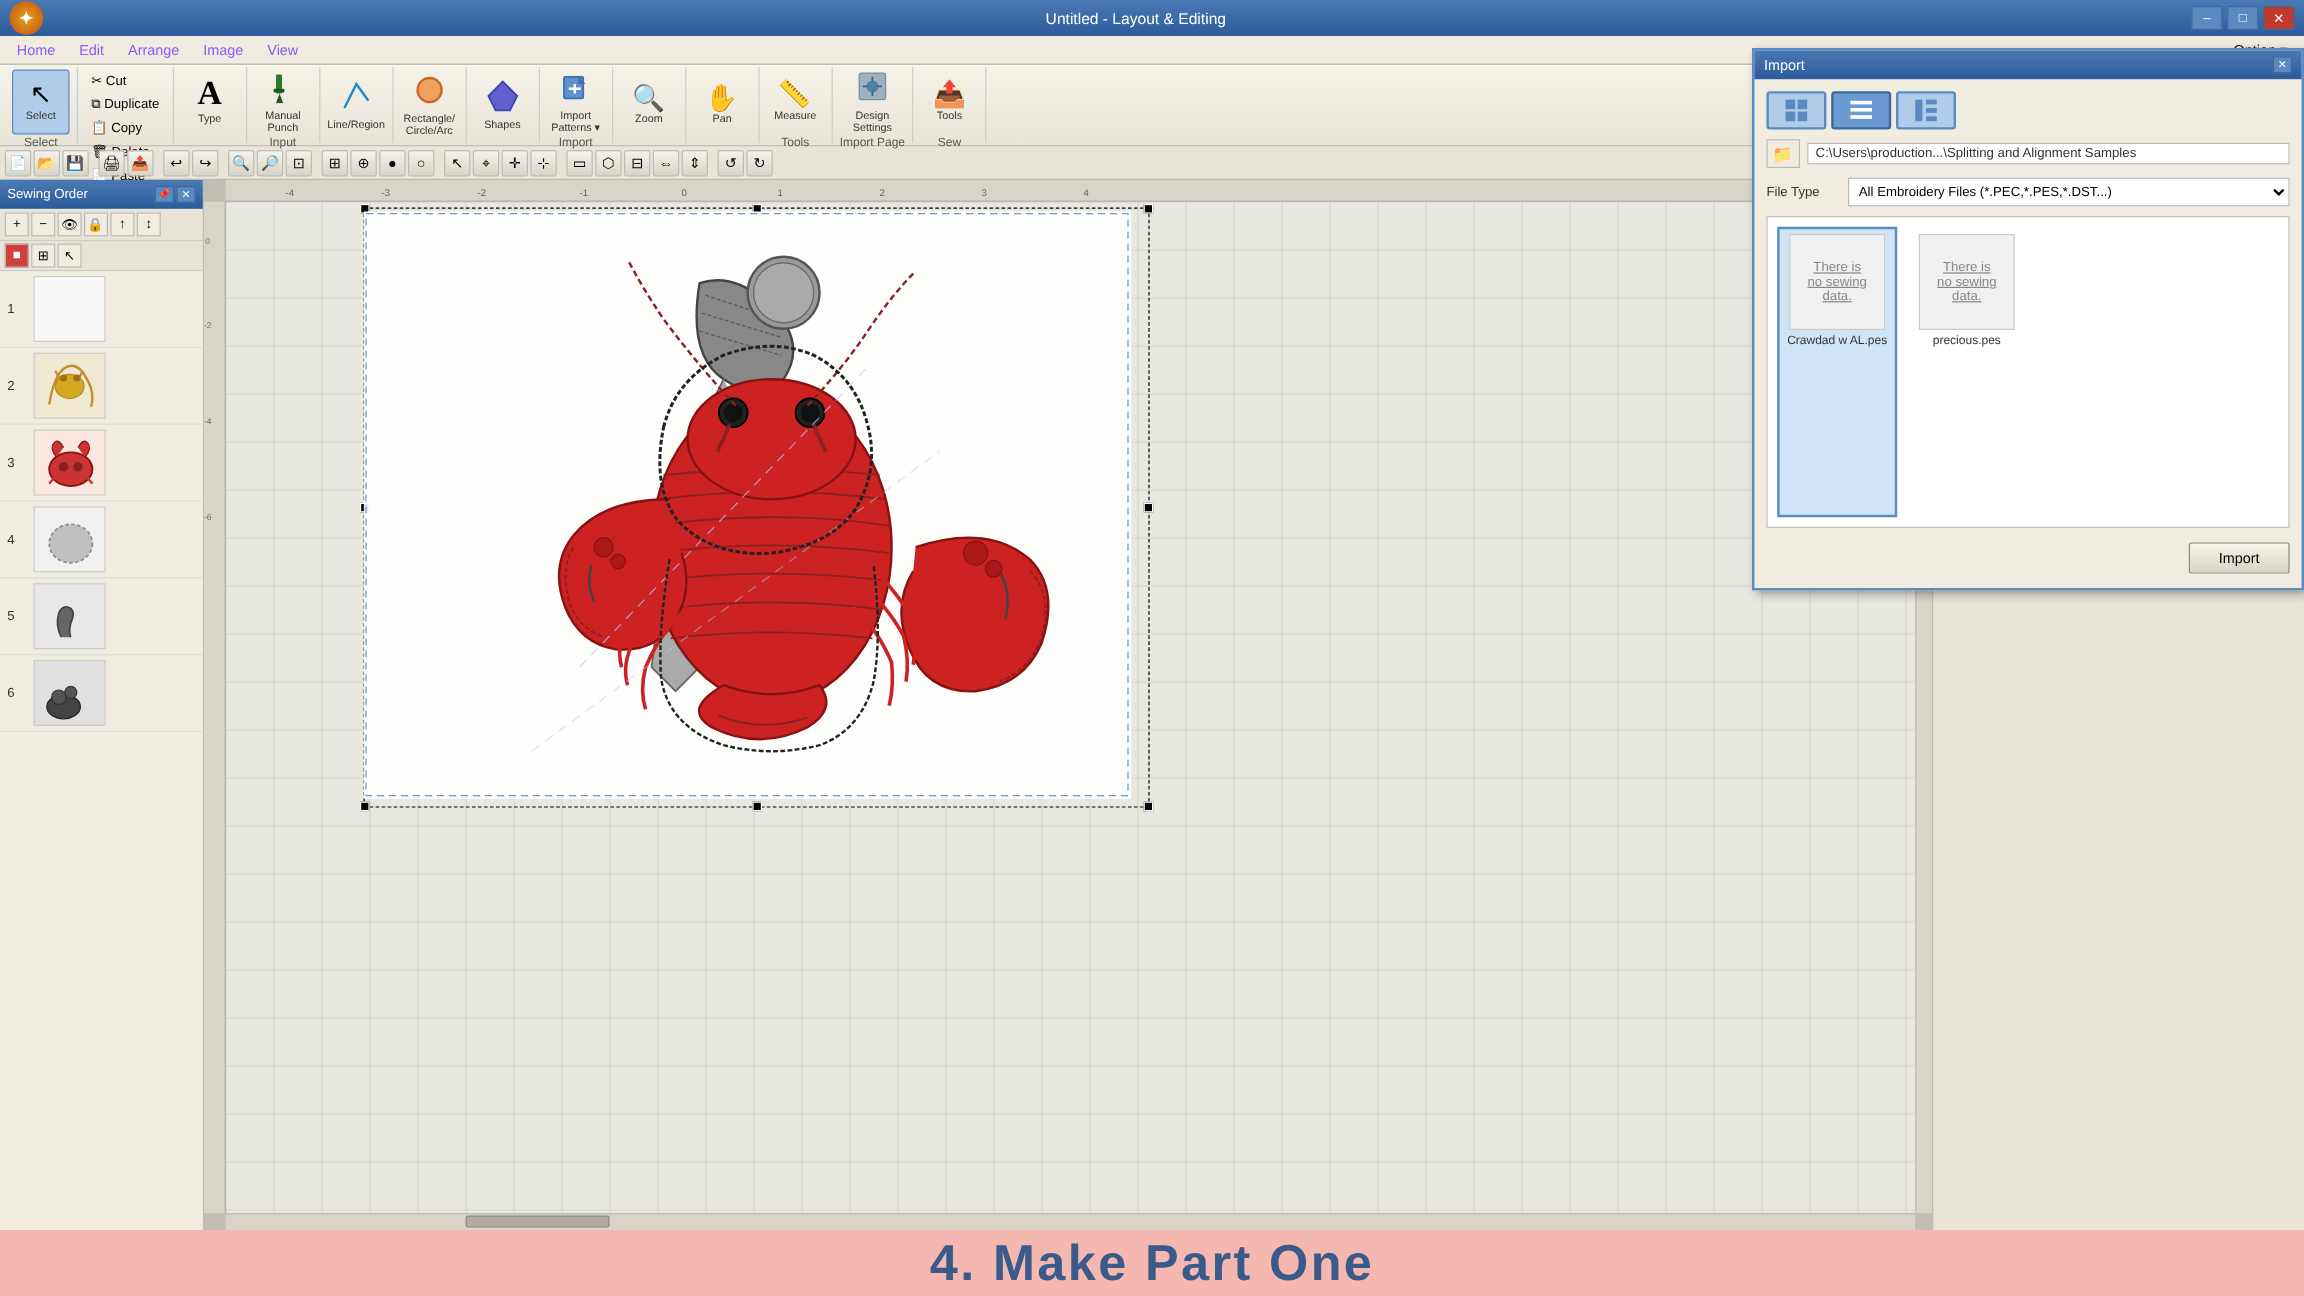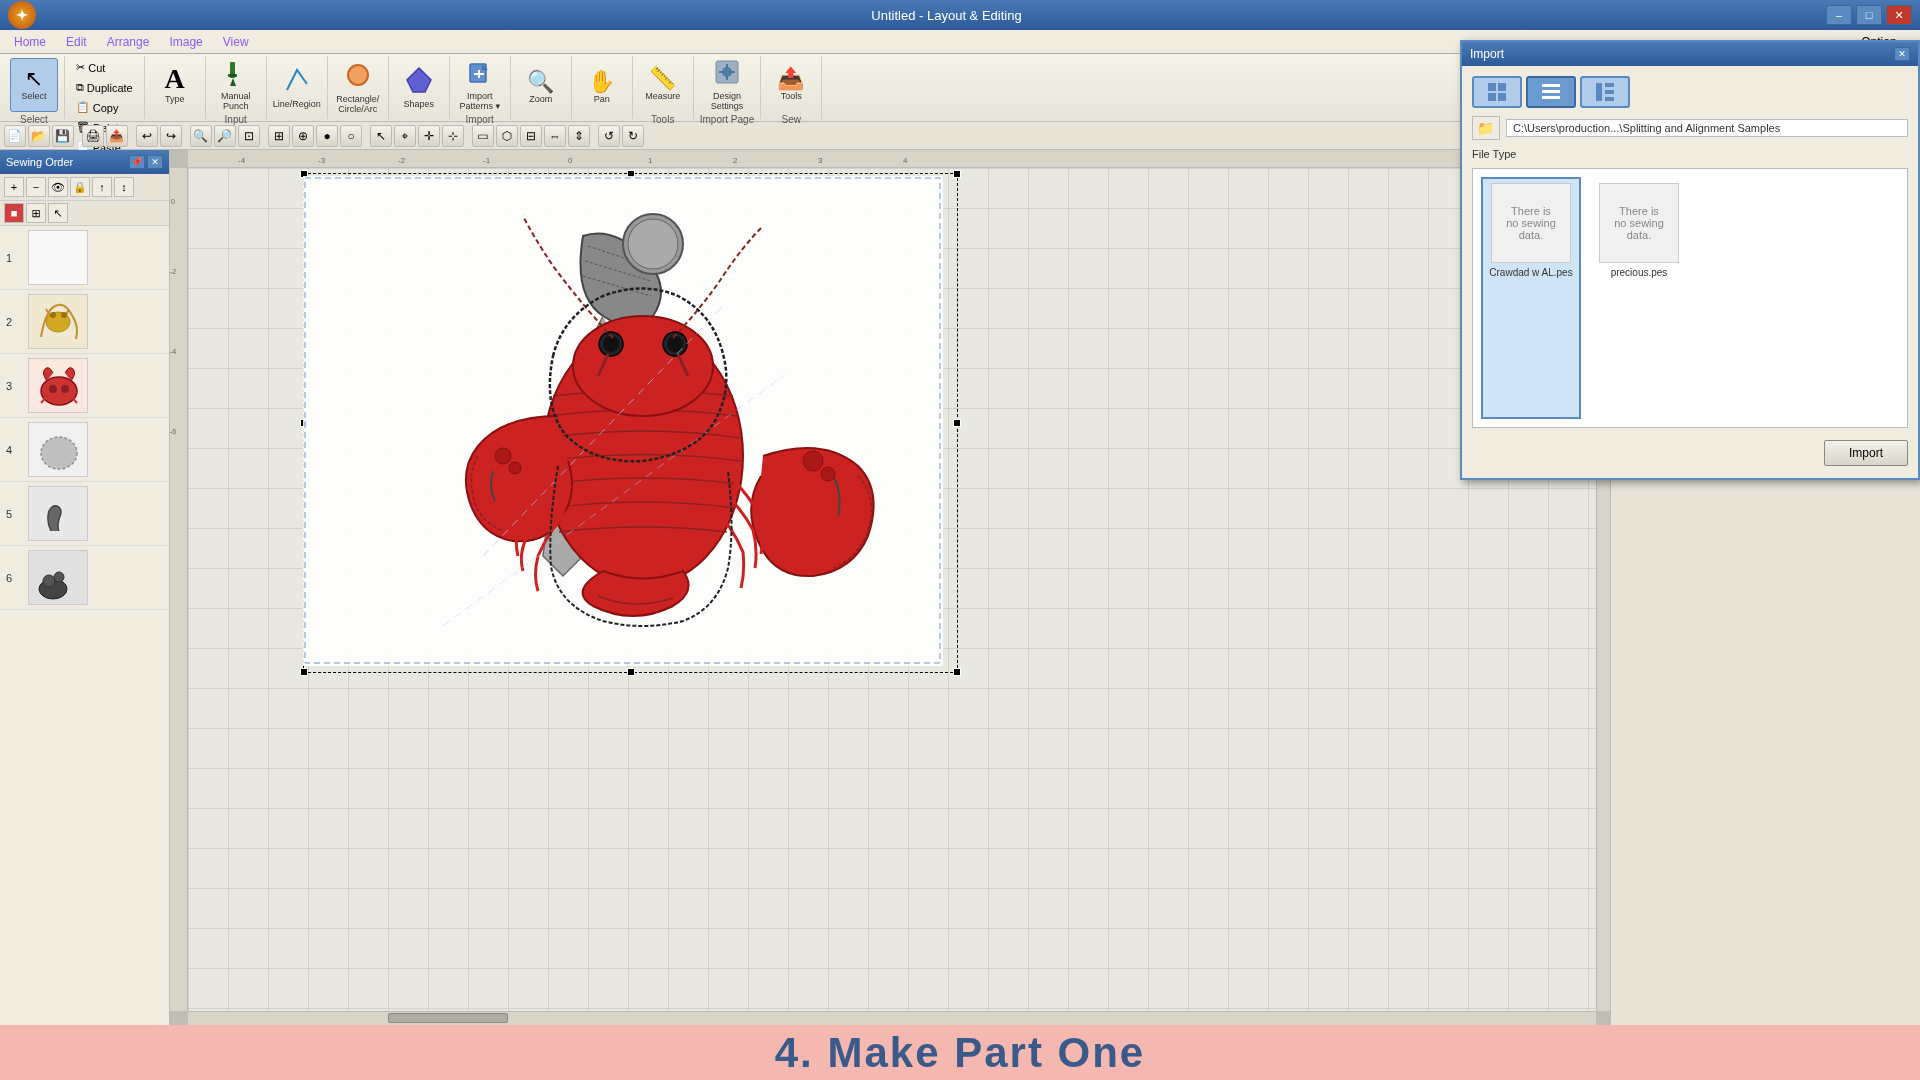--- a/index.html
+++ b/index.html
@@ -389,21 +389,21 @@
     .import-file-thumb {
       width: 80px; height: 80px;
       background: #f0f0f0;
       border: 1px solid #ccc;
       display: flex; align-items: center; justify-content: center;
       margin-bottom: 4px;
       position: relative;
       overflow: hidden;
     }
     .import-file-name { font-size: 10px; color: #333; text-align: center; word-break: break-all; }
-    .import-no-data { font-size: 11px; color: #888; text-align: center; padding: 10px 4px; }
+    .import-no-data { font-size: 11px; color: #888; text-align: center; padding: 10px 4px; text-decoration: underline; }
     .import-footer {
       display: flex;
       justify-content: flex-end;
       padding: 4px 0 2px;
     }
     .import-btn {
       padding: 5px 24px;
       background: linear-gradient(to bottom, #f5f2e8, #d8d4c8);
       border: 1px solid #888;
       font-size: 12px;
@@ -957,20 +957,25 @@
           </div>
         </div>
 
         <div class="import-path-row">
           <div class="import-path-btn">📁</div>
           <div class="import-path-text">C:\Users\production...\Splitting and Alignment Samples</div>
         </div>
 
         <div class="import-filetype-row">
           <div class="import-filetype-label">File Type</div>
+          <select class="import-filetype-select">
+            <option>All Embroidery Files (*.PEC,*.PES,*.DST...)</option>
+            <option>PES Files (*.pes)</option>
+            <option>DST Files (*.dst)</option>
+          </select>
         </div>
 
         <div class="import-files-area">
 
           <div class="import-file-item selected">
             <div class="import-file-thumb">
               <div class="import-no-data">There is<br>no sewing<br>data.</div>
             </div>
             <div class="import-file-name">Crawdad w AL.pes</div>
           </div>

